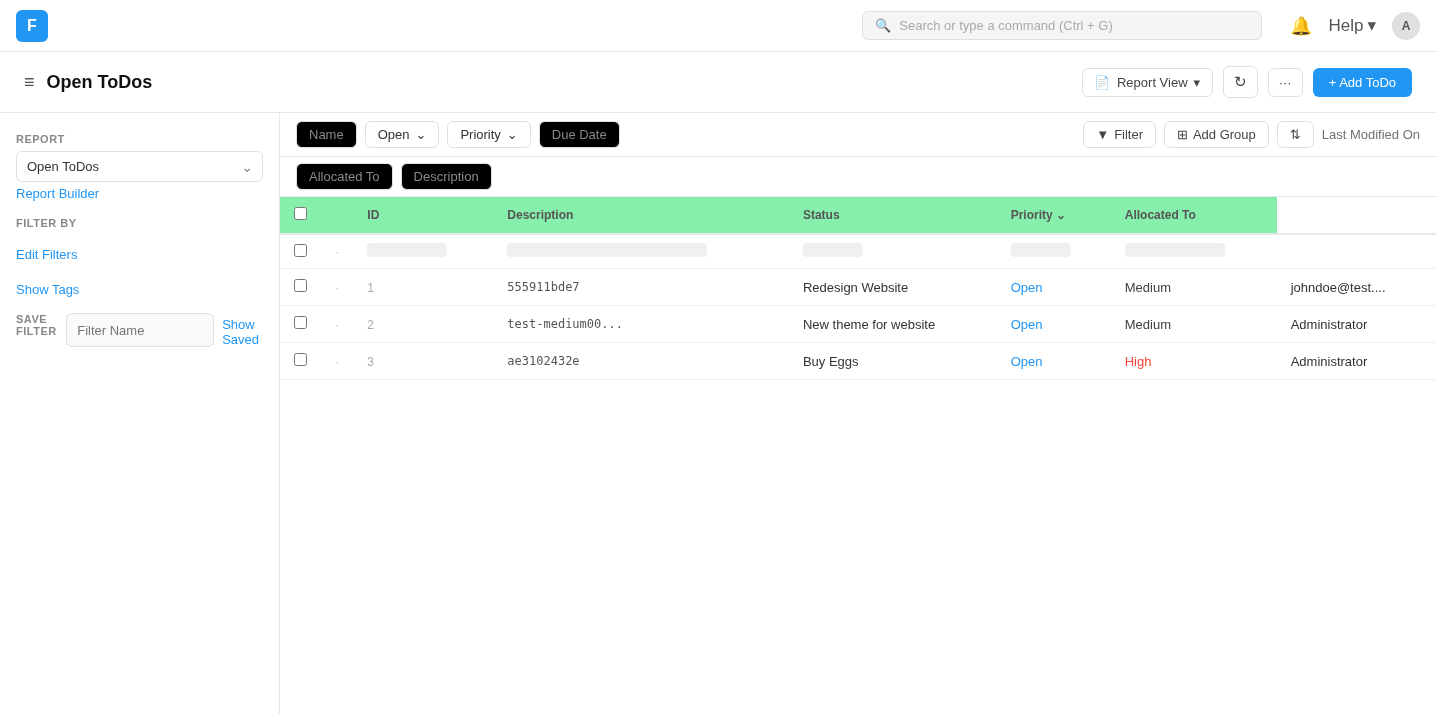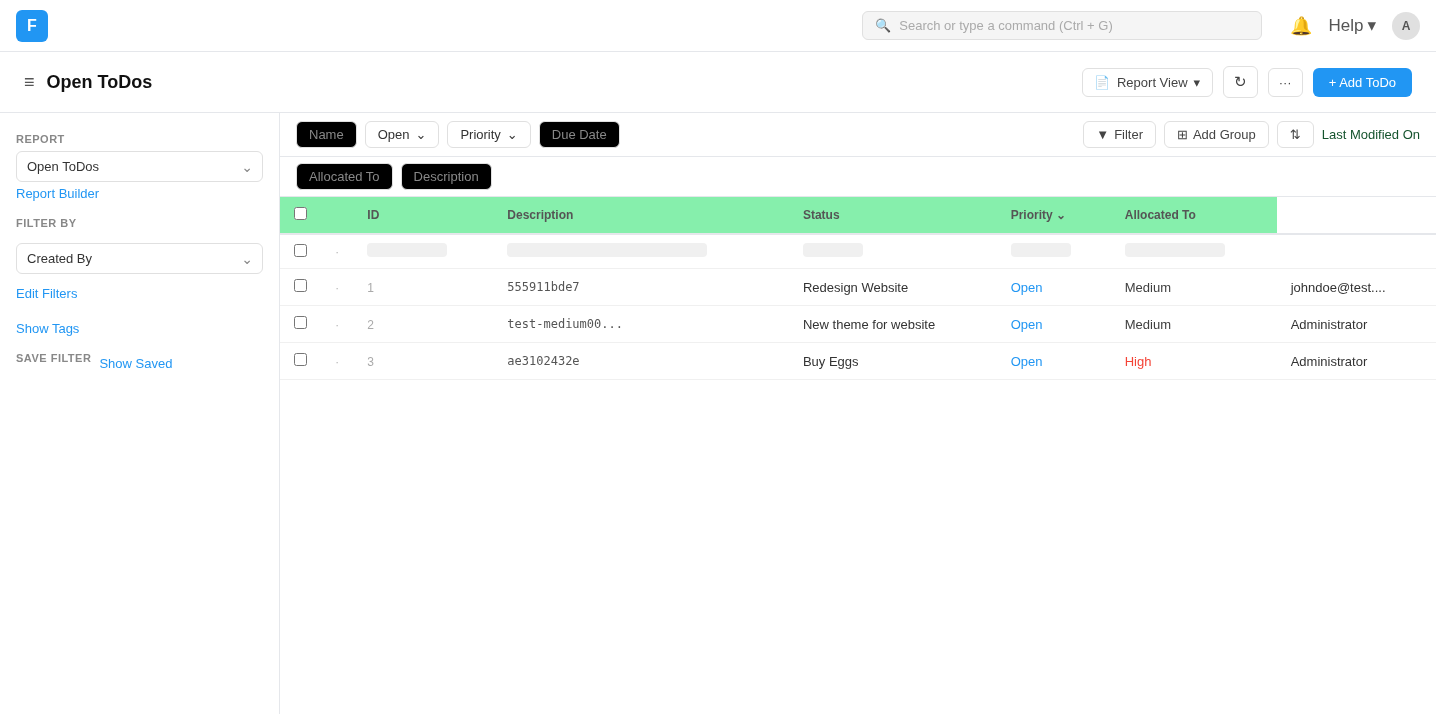--- a/index.html
+++ b/index.html
@@ -43,21 +43,21 @@
     .table-area { flex: 1; display: flex; flex-direction: column; overflow: hidden; }
 
     
     .filter-bar { display: flex; align-items: center; padding: 8px 16px; gap: 8px; border-bottom: 1px solid #e5e7eb; flex-wrap: wrap; }
     .filter-tag { display: flex; align-items: center; gap: 6px; border: 1px solid #e0e0e0; border-radius: 6px; padding: 5px 12px; font-size: 13px; color: #333; background: #fff; }
     .filter-tag-plain { border: 1px solid #e0e0e0; border-radius: 6px; padding: 5px 12px; font-size: 13px; color: #888; background: #000000; }
     .filter-actions { margin-left: auto; display: flex; align-items: center; gap: 8px; }
     .filter-btn { display: flex; align-items: center; gap: 5px; border: 1px solid #e0e0e0; border-radius: 6px; padding: 5px 12px; font-size: 13px; color: #444; background: #fff; cursor: pointer; }
     .add-group-btn { display: flex; align-items: center; gap: 5px; border: 1px solid #e0e0e0; border-radius: 6px; padding: 5px 12px; font-size: 13px; color: #444; background: #fff; cursor: pointer; }
     .sort-btn { display: flex; align-items: center; gap: 5px; border: 1px solid #e0e0e0; border-radius: 6px; padding: 5px 12px; font-size: 13px; color: #444; background: #fff; cursor: pointer; }
-    .sort-label { font-size: 13px; color: #14532d; }
+    .sort-label { font-size: 13px; color: #737373; }
 
     
     .filter-bar-row2 { display: flex; align-items: center; padding: 6px 16px; gap: 8px; border-bottom: 1px solid #e5e7eb; }
 
     
     .data-table { flex: 1; overflow-y: auto; }
     table { width: 100%; border-collapse: collapse; }
     thead tr { border-bottom: 2px solid #e5e7eb; }
     thead th { padding: 10px 14px; text-align: left; font-size: 12px; font-weight: 600; color: #555; background: #86efac; white-space: nowrap; }
     thead th.sortable { cursor: pointer; }
@@ -125,36 +125,30 @@
         <div class="select-wrapper">
           <select>
             <option>Open ToDos</option>
           </select>
         </div>
         <div class="link-text">Report Builder</div>
       </div>
 
       <div class="filter-by-section">
         <div class="sidebar-section-label">Filter By</div>
-        <div class="select-wrapper">
-          <select>
-            <option>Created By</option>
-            <option>Assigned To</option>
-            <option>Priority</option>
-          </select>
-        </div>
         <div class="link-text">Edit Filters</div>
       </div>
 
       <div>
         <div class="link-text">Show Tags</div>
       </div>
 
       <div class="save-filter-section">
         <div class="sidebar-section-label">Save Filter</div>
+        <input class="filter-name-input" type="text" placeholder="Filter Name" style="">
         <div class="link-text">Show Saved</div>
       </div>
 
     </div>
 
     <div class="table-area">
 
       <div class="filter-bar">
         <div class="filter-tag-plain">
           <span>Name</span>

